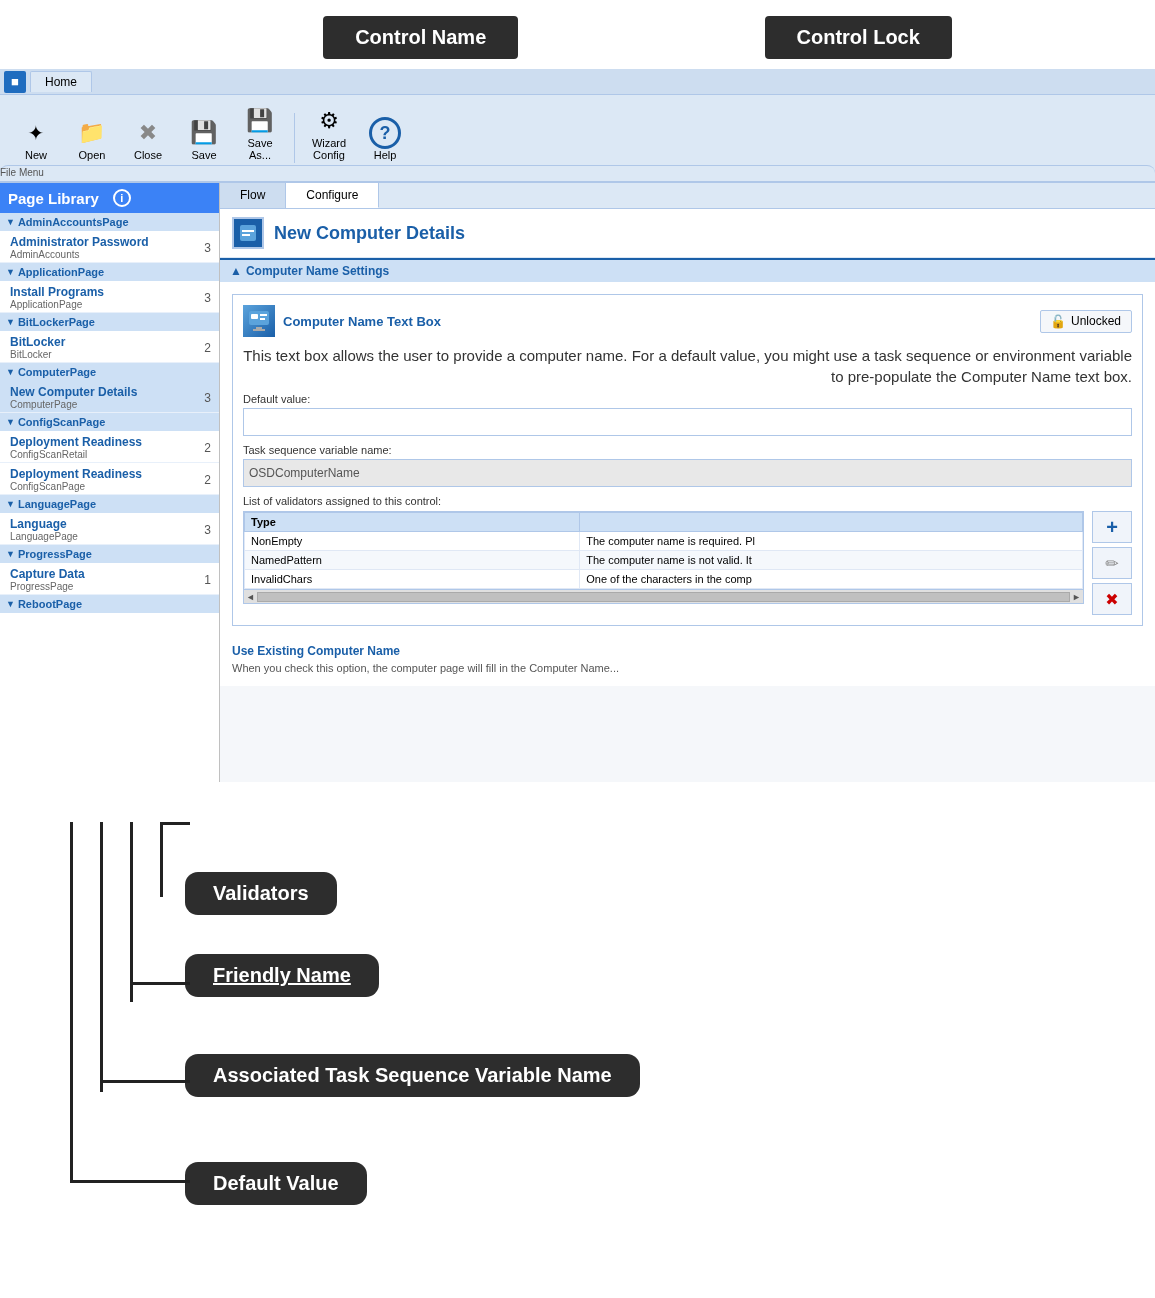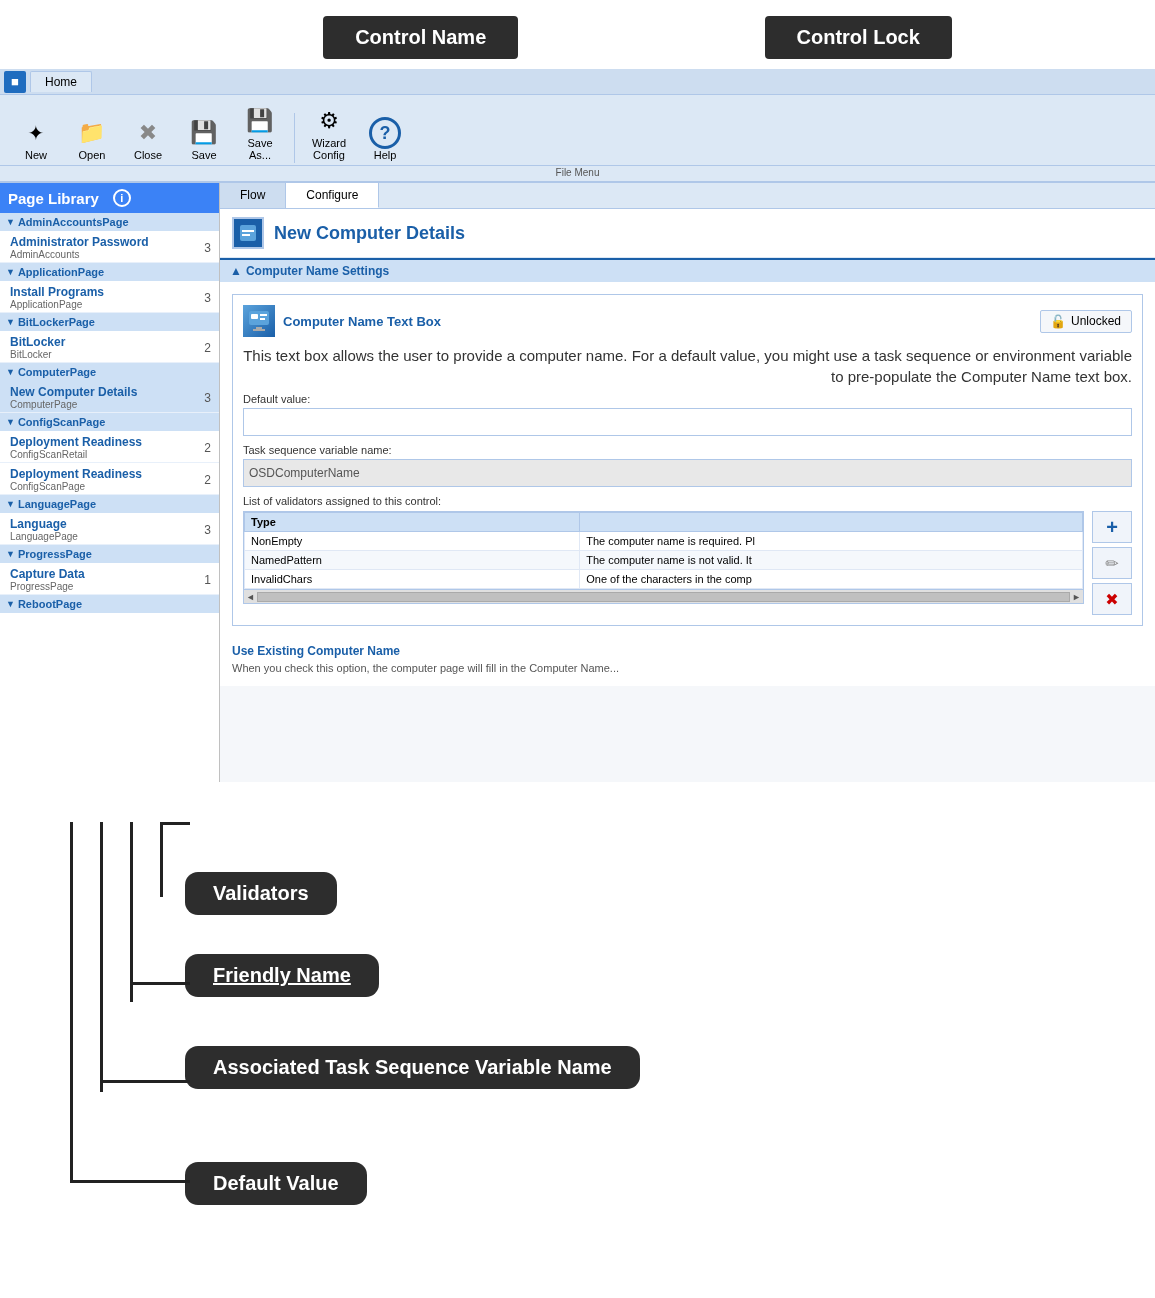--- a/index.html
+++ b/index.html
@@ -363,21 +363,21 @@
     <div class="ribbon-separator"></div>
     <div class="ribbon-btn">
       <div class="icon-area" style="font-size:22px;">⚙</div>
       <div class="btn-label">Wizard<br>Config</div>
     </div>
     <div class="ribbon-btn">
       <div class="icon-area" style="width:32px;height:32px;border:3px solid #1a5fa8;border-radius:50%;color:#1a5fa8;font-weight:bold;font-size:18px;display:flex;align-items:center;justify-content:center;">?</div>
       <div class="btn-label">Help</div>
     </div>
   </div>
-  <div style="font-size:10px;color:#555;text-align:center;padding:1px 0 3px 0;border-top:1px solid #afc7e8;">File Menu</div>
+  <div style="font-size:10px;color:#555;padding:1px 0 3px 0;border-top:1px solid #afc7e8;border-radius:8px;">File Menu</div>
 </div>
 
 <div class="main-layout">
 
   <div class="sidebar" style="position:relative;">
     <div class="sidebar-header">
       <span>Page Library</span>
       <span class="info-icon">i</span>
     </div>
     <div class="sidebar-scroll">
@@ -602,21 +602,21 @@
     <div class="ann-label" style="left:185px; top:50px;">Validators</div>
 
     <div style="position:absolute; left:160px; top:0; width:3px; height:75px; background:#222;"></div>
 
     <div style="position:absolute; left:160px; top:0; width:30px; height:3px; background:#222;"></div>
 
     <div class="ann-label" style="left:185px; top:132px;text-decoration:underline;">Friendly Name</div>
     <div style="position:absolute; left:130px; top:0; width:3px; height:180px; background:#222;"></div>
     <div style="position:absolute; left:130px; top:160px; width:60px; height:3px; background:#222;"></div>
 
-    <div class="ann-label" style="left:185px; top:224px;">Associated Task Sequence Variable Name</div>
+    <div class="ann-label" style="left:185px; top:232px;">Associated Task Sequence Variable Name</div>
     <div style="position:absolute; left:100px; top:0; width:3px; height:270px; background:#222;"></div>
     <div style="position:absolute; left:100px; top:258px; width:90px; height:3px; background:#222;"></div>
 
     <div class="ann-label" style="left:185px; top:340px;">Default Value</div>
     <div style="position:absolute; left:70px; top:0; width:3px; height:360px; background:#222;"></div>
     <div style="position:absolute; left:70px; top:358px; width:120px; height:3px; background:#222;"></div>
 
   </div>
 </div>
 

